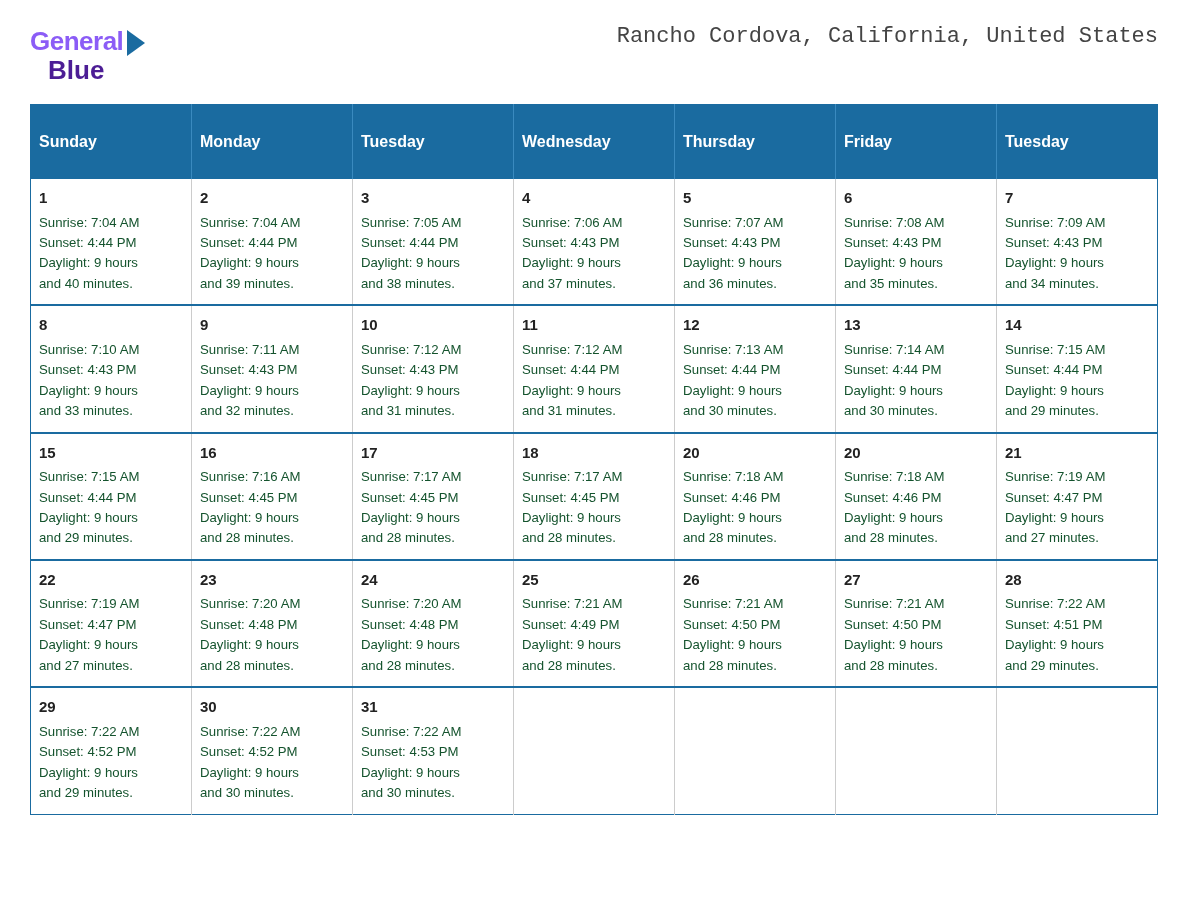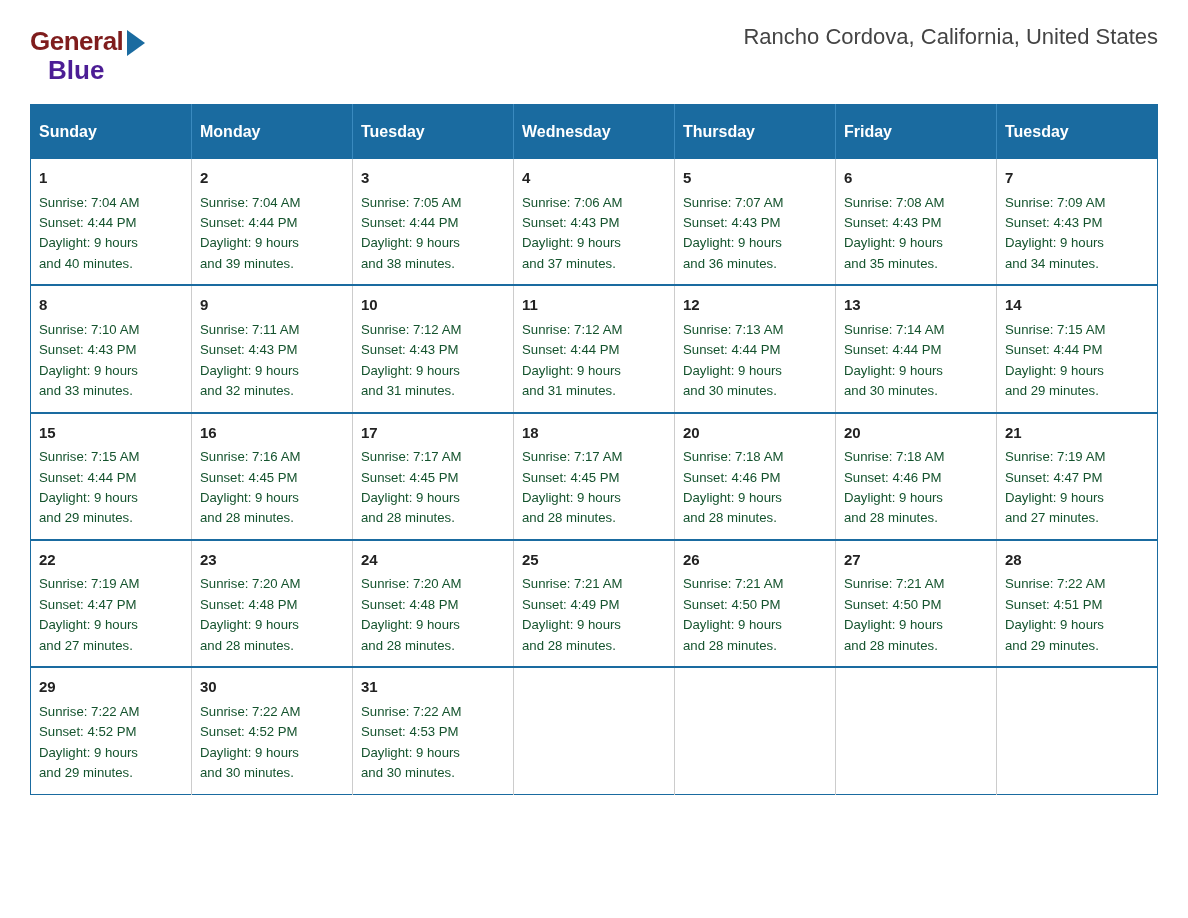--- a/index.html
+++ b/index.html
@@ -22,21 +22,21 @@
       align-items: flex-start;
       padding-top: 6px;
     }
     .logo-top {
       display: flex;
       align-items: center;
     }
     .logo-general {
       font-size: 26px;
       font-weight: bold;
-      color: #7f1d1d;
+      color: #8b5cf6;
       letter-spacing: -0.5px;
     }
     .logo-arrow {
       width: 0;
       height: 0;
       border-top: 13px solid transparent;
       border-bottom: 13px solid transparent;
       border-left: 18px solid #1a6ba0;
       margin-left: 4px;
       margin-top: 2px;
@@ -54,32 +54,33 @@
     .month-title {
       font-size: 52px;
       font-weight: bold;
       color: #222;
       line-height: 1.1;
     }
     .location-title {
       font-size: 22px;
       color: #444;
       margin-top: 4px;
+      font-family: Liberation Mono, monospace;
     }
     .calendar-table {
       width: 100%;
       border-collapse: collapse;
       border: 1.5px solid #1a6ba0;
     }
     .calendar-table thead tr th {
       background-color: #1a6ba0;
       color: #fff;
       font-size: 16px;
       font-weight: bold;
-      padding: 18px 8px;
+      padding: 28px 8px;
       text-align: left;
       border-right: 1px solid #3a8abf;
     }
     .calendar-table thead tr th:last-child {
       border-right: none;
     }
     .calendar-table tbody tr td {
       vertical-align: top;
       padding: 8px 8px 10px 8px;
       border-right: 1px solid #ccc;

